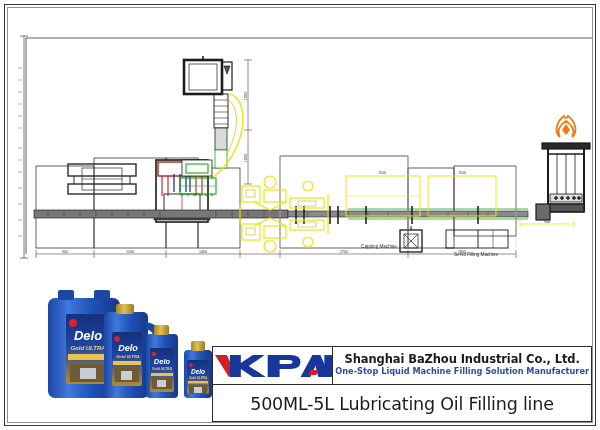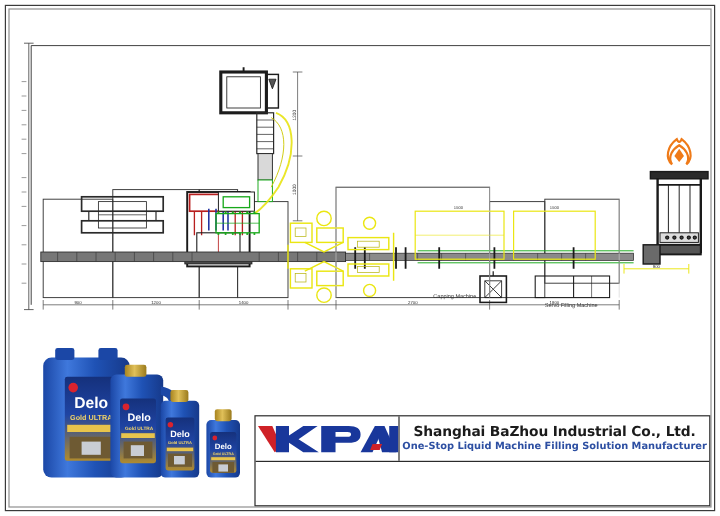--- a/index.html
+++ b/index.html
@@ -40,22 +40,22 @@
   .cad {
     position: absolute;
     left: 8px; top: 8px;
     width: 584px; height: 330px;
   }
   .cad svg { display: block; }
 
   
   .bottles {
     position: absolute;
-    left: 30px; top: 278px;
-    width: 185px; height: 132px;
+    left: 42px; top: 278px;
+    width: 185px; height: 132px; font-style: italic;
   }
   .bottles svg { display: block; }
 
   
   .titleblock {
     position: absolute;
     left: 212px; top: 346px;
     width: 380px; height: 76px;
     border: 1px solid #2b2b2b;
     box-sizing: border-box;
@@ -507,15 +507,18 @@
           <path d="M112 4 L120 4 L120 26 L112 26 Z" fill="#19379b"></path>
         </svg>
       </div>
 
       <div class="tb-company">
         <div class="tb-company-name">Shanghai BaZhou Industrial Co., Ltd.</div>
         <div class="tb-company-tag">One-Stop Liquid Machine Filling Solution Manufacturer</div>
       </div>
     </div>
 
+    <div class="tb-bottom">
+      <div class="tb-title">500ML-5L Lubricating Oil Filling line</div>
+    </div>
   </div>
 
 </div>
 
 </body></html>

